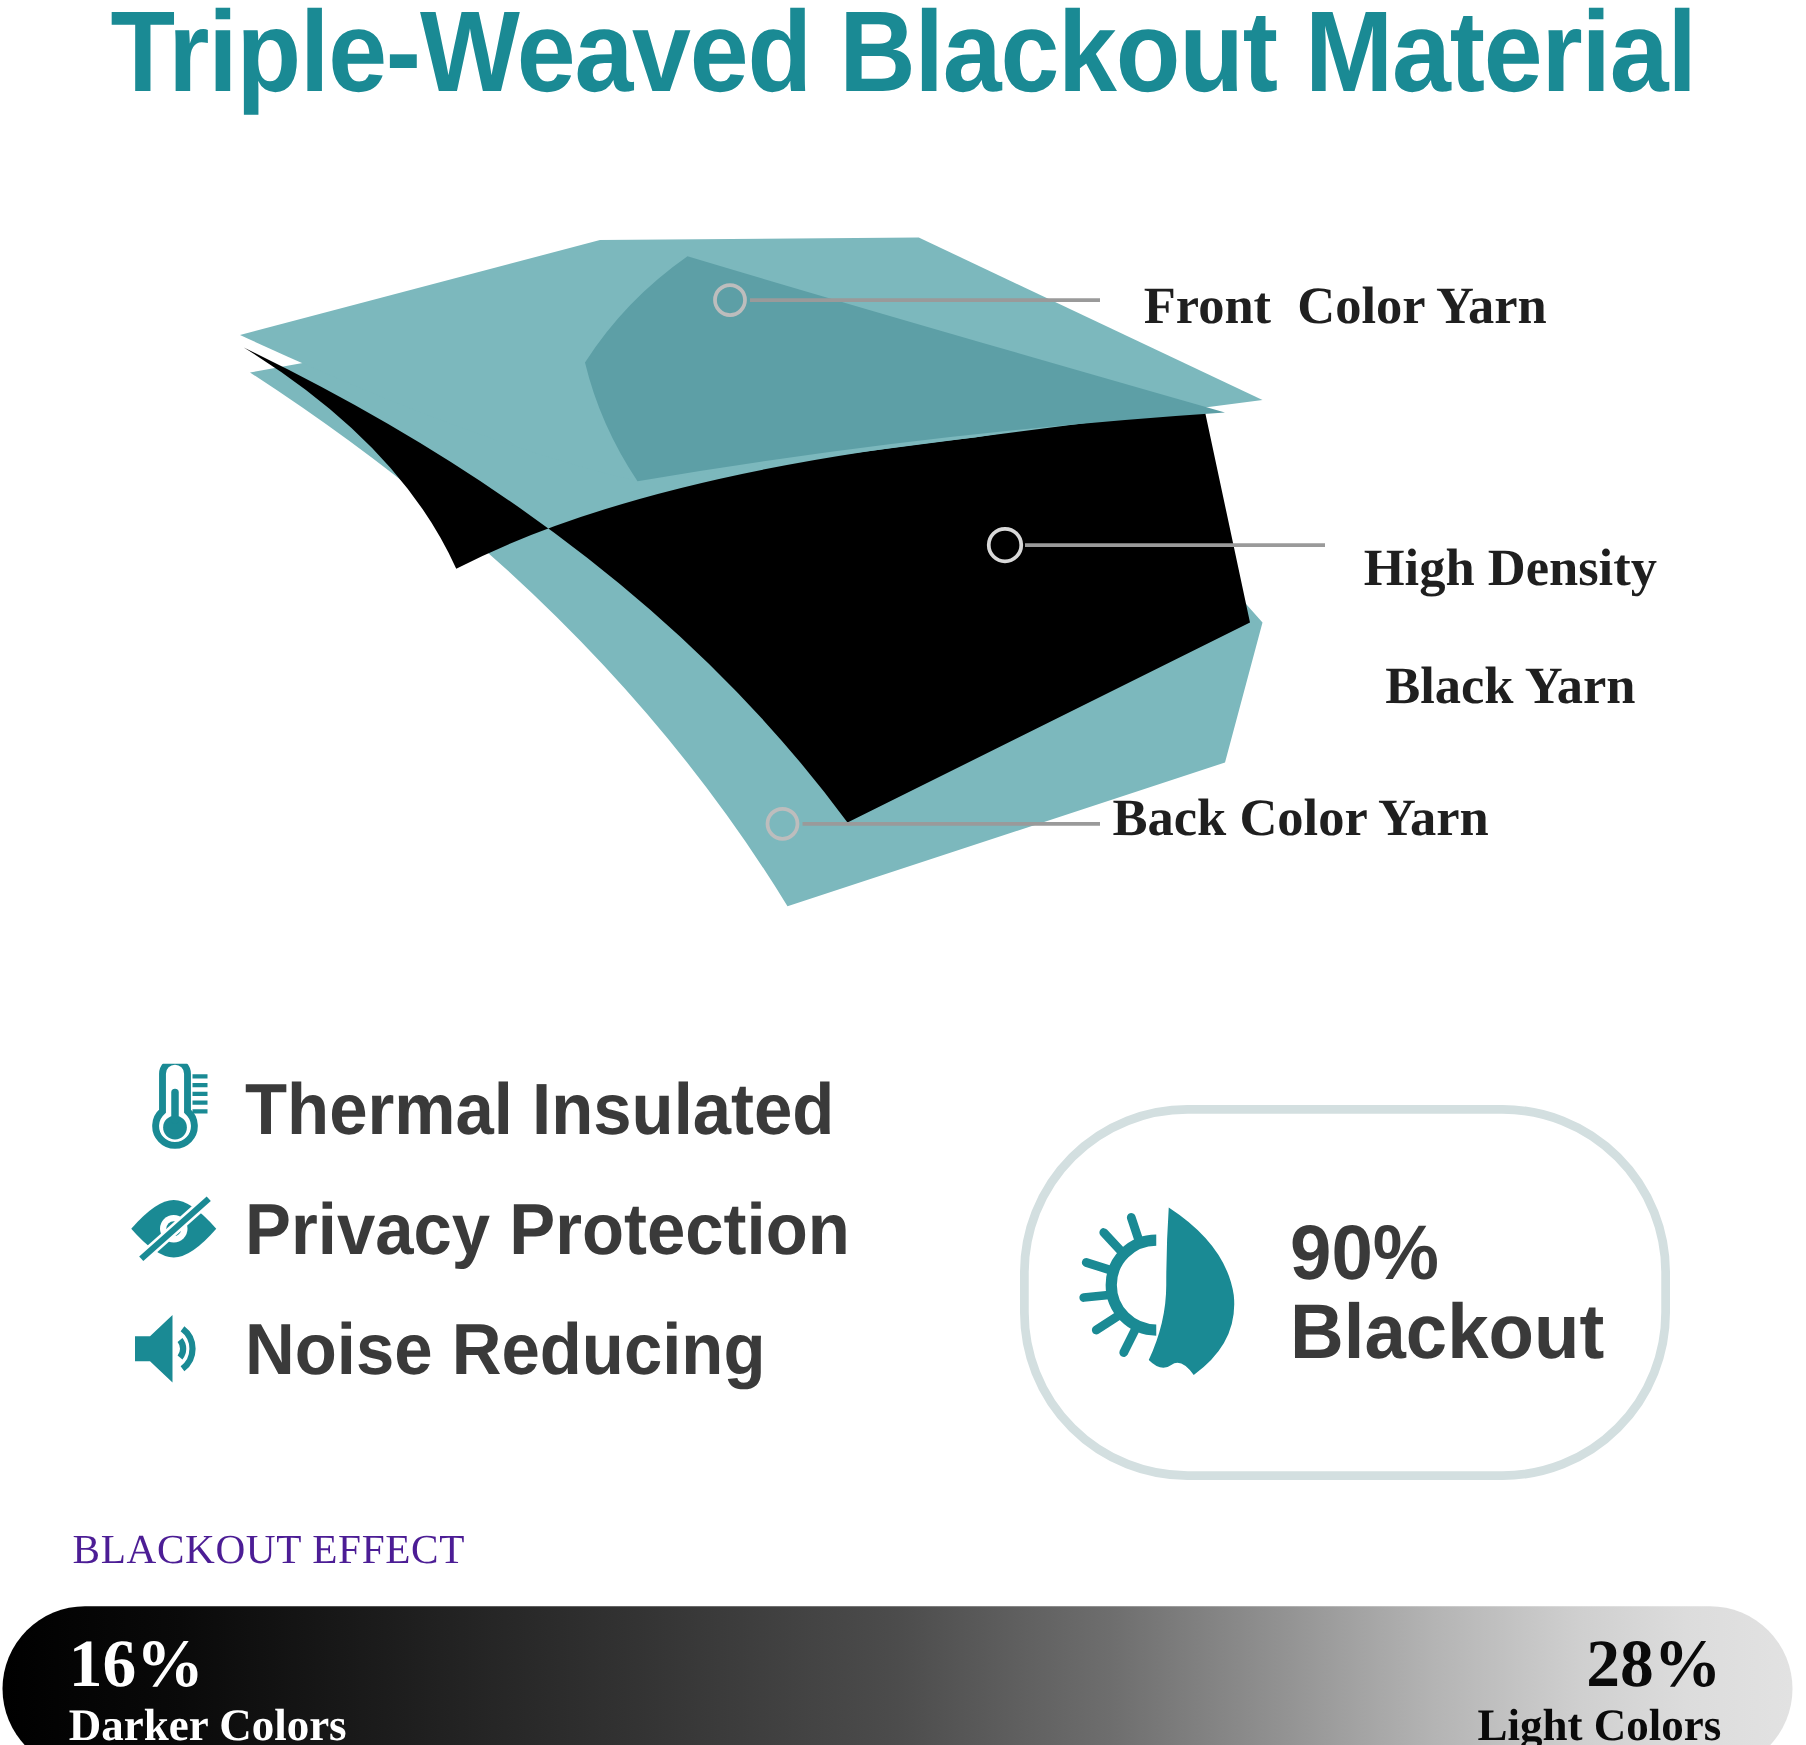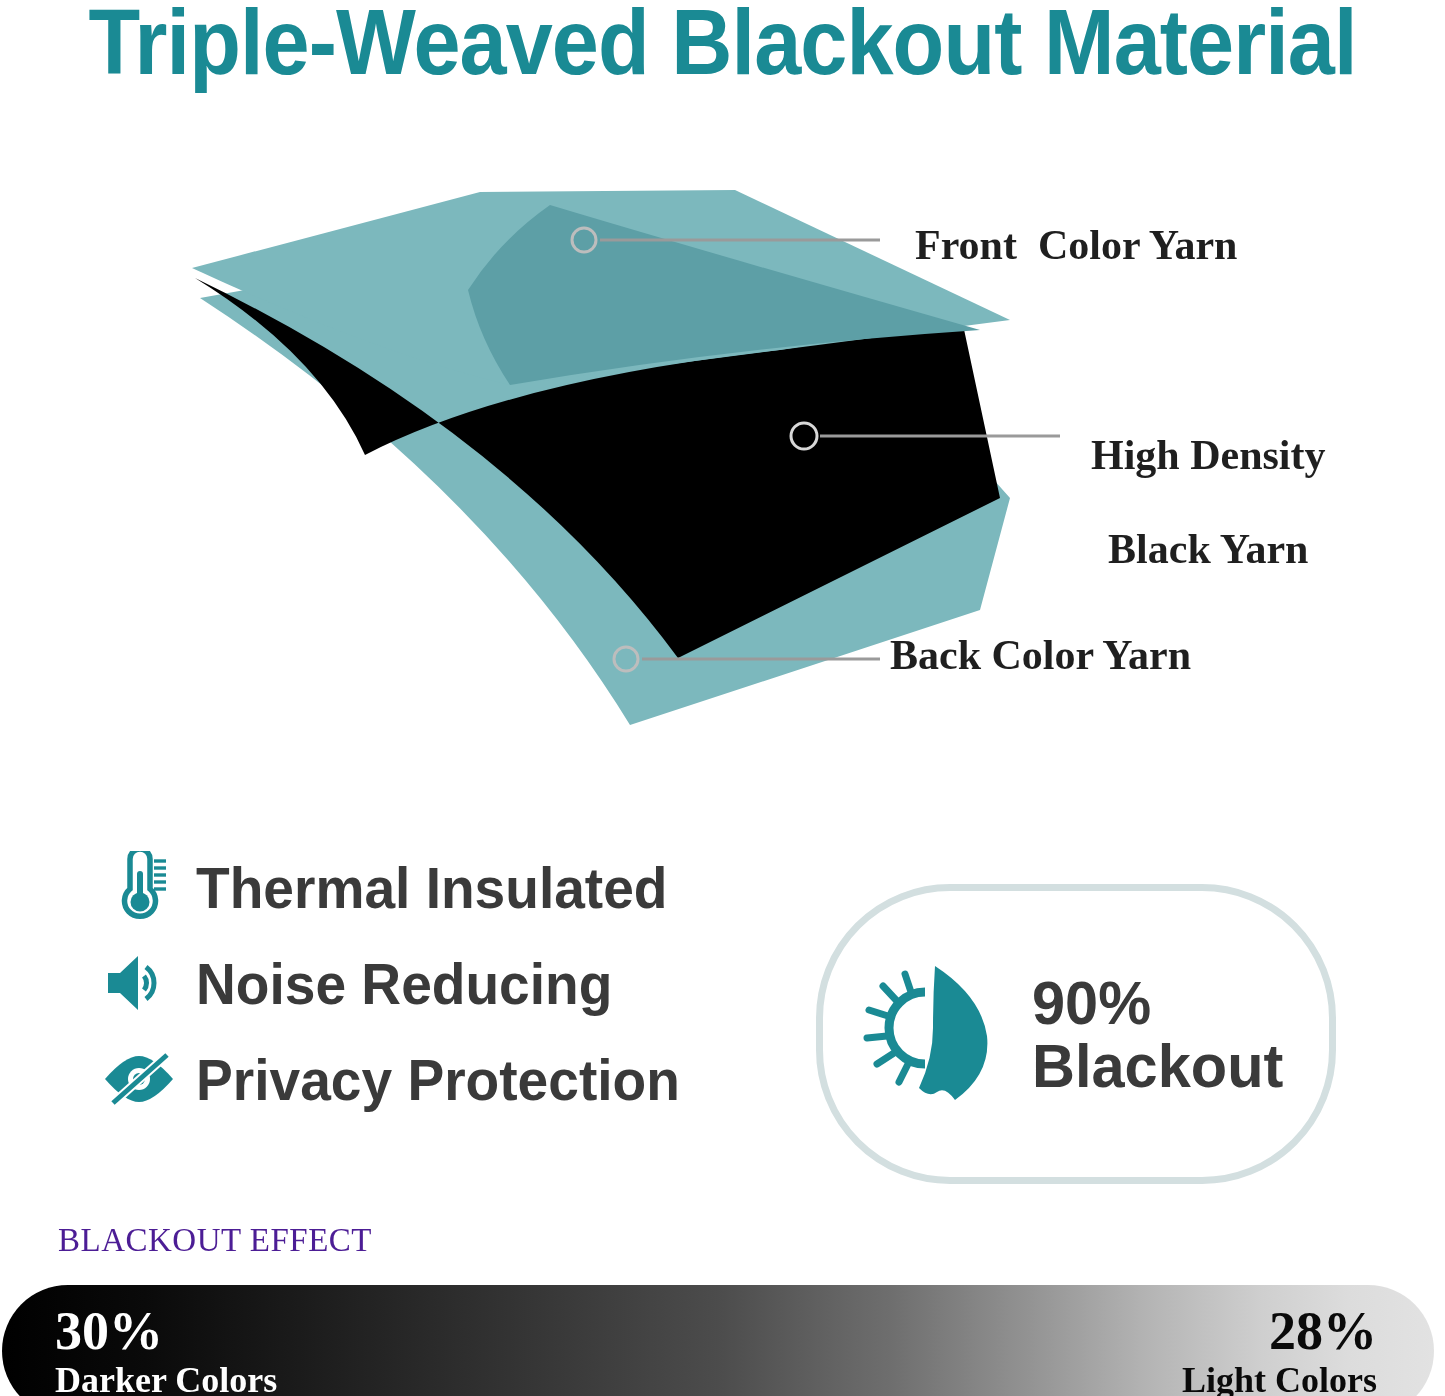--- a/index.html
+++ b/index.html
@@ -231,40 +231,40 @@
           <line x1="48" y1="31" x2="60" y2="31"></line>
           <line x1="48" y1="38" x2="60" y2="38"></line>
         </g>
       </svg>
     </span>
     <span class="feature-label">Thermal Insulated</span>
   </div>
 
   <div class="feature-row">
     <span class="feature-icon">
-      <svg width="70" height="64" viewBox="0 0 70 64" xmlns="http://www.w3.org/2000/svg">
-        <path d="M4 22 h12 L34 5 v54 L16 42 H4 Z" fill="#1a8a94"></path>
-        <path d="M42 16 a20 20 0 0 1 0 32" fill="none" stroke="#1a8a94" stroke-width="5"></path>
-        <path d="M40 25 a11 11 0 0 1 0 14" fill="none" stroke="#1a8a94" stroke-width="5"></path>
-      </svg>
-    </span>
-    <span class="feature-label">Noise Reducing</span>
-  </div>
-
-  <div class="feature-row">
-    <span class="feature-icon">
       <svg width="76" height="56" viewBox="0 0 76 56" xmlns="http://www.w3.org/2000/svg">
         <path d="M4 28 Q24 5 38 5 Q52 5 72 28 Q52 51 38 51 Q24 51 4 28 Z" fill="#1a8a94"></path>
         <circle cx="38" cy="28" r="11" fill="#ffffff"></circle>
         <circle cx="38" cy="28" r="6" fill="#1a8a94"></circle>
         <line x1="12" y1="52" x2="66" y2="4" stroke="#ffffff" stroke-width="9"></line>
         <line x1="12" y1="52" x2="66" y2="4" stroke="#1a8a94" stroke-width="5"></line>
       </svg>
     </span>
     <span class="feature-label">Privacy Protection</span>
+  </div>
+
+  <div class="feature-row">
+    <span class="feature-icon">
+      <svg width="70" height="64" viewBox="0 0 70 64" xmlns="http://www.w3.org/2000/svg">
+        <path d="M4 22 h12 L34 5 v54 L16 42 H4 Z" fill="#1a8a94"></path>
+        <path d="M42 16 a20 20 0 0 1 0 32" fill="none" stroke="#1a8a94" stroke-width="5"></path>
+        <path d="M40 25 a11 11 0 0 1 0 14" fill="none" stroke="#1a8a94" stroke-width="5"></path>
+      </svg>
+    </span>
+    <span class="feature-label">Noise Reducing</span>
   </div>
 
 </div>
 
 <div class="badge">
   <span class="badge-icon">
     <svg width="140" height="152" viewBox="0 0 140 152" xmlns="http://www.w3.org/2000/svg">
       <g stroke="#1a8a94" stroke-width="7" stroke-linecap="round" fill="none">
         <line x1="42" y1="16" x2="48" y2="34"></line>
         <line x1="20" y1="28" x2="33" y2="42"></line>
@@ -281,20 +281,20 @@
     <span class="badge-pct">90%</span>
     <span class="badge-word">Blackout</span>
   </span>
 </div>
 
 <div class="effect-heading">BLACKOUT EFFECT</div>
 
 <div class="effect-bar"></div>
 
 <div class="bar-side bar-left">
-  <span class="bar-pct">30%</span>
+  <span class="bar-pct">16%</span>
   <span class="bar-sub">Darker Colors</span>
 </div>
 
 <div class="bar-side bar-right">
   <span class="bar-pct">28%</span>
   <span class="bar-sub">Light Colors</span>
 </div>
 
 </body></html>

